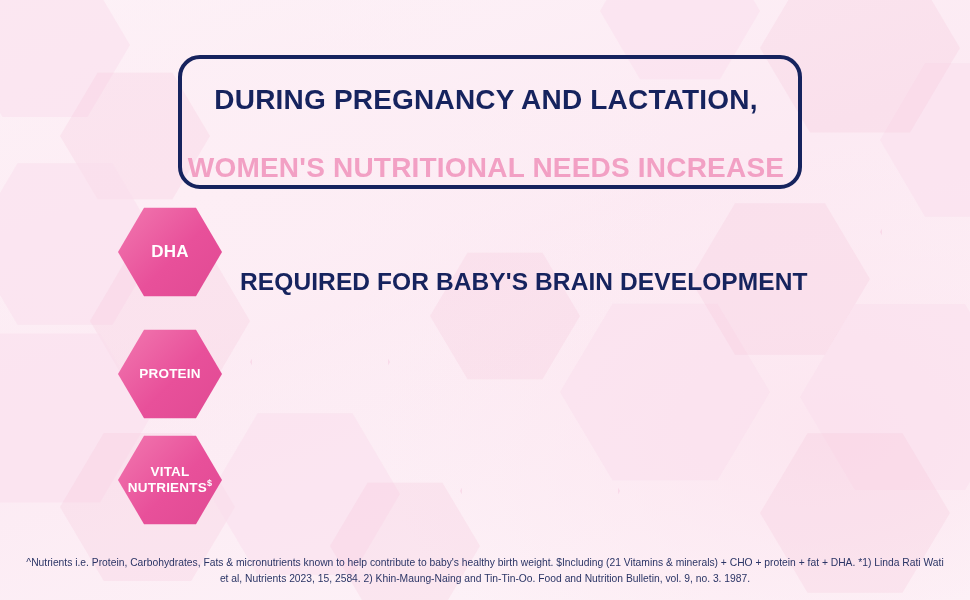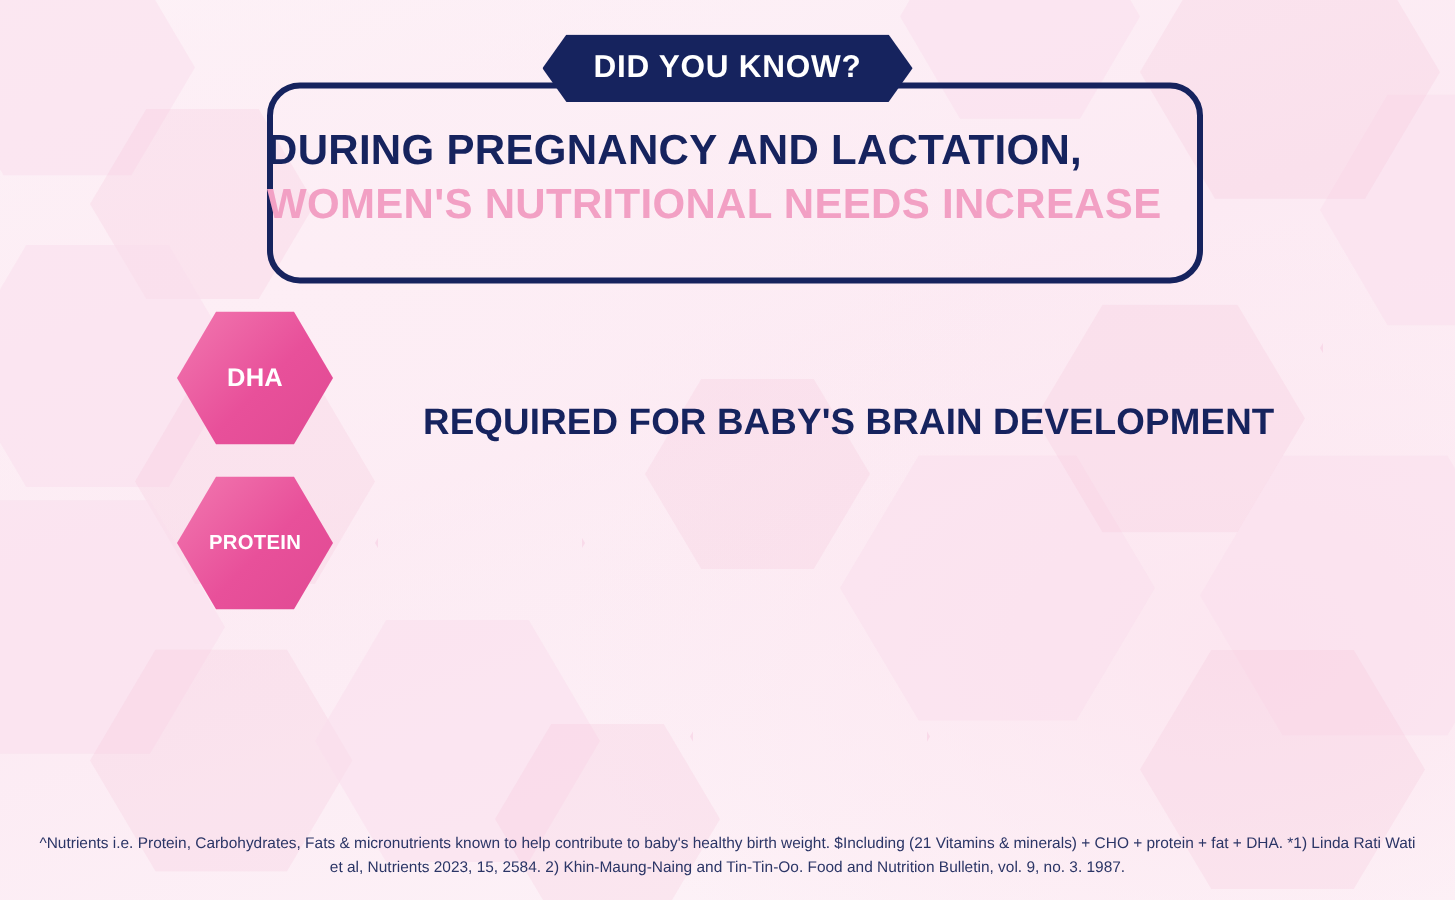--- a/index.html
+++ b/index.html
@@ -69,54 +69,55 @@
     border: 4px solid #16235e;
     border-radius: 22px;
     background: transparent;
     z-index: 3;
   }
   .headline-text {
     position: absolute;
     left: 178px;
     top: 82px;
     width: 616px;
-    text-align: left;
+    text-align: center;
     z-index: 4;
   }
   .headline-line1 {
     color: #16235e;
     font-size: 28px;
     font-weight: bold;
     letter-spacing: 0.2px;
     line-height: 1.28;
   }
   .headline-line2 {
     color: #f2a0c4;
     font-size: 28px;
     font-weight: bold;
     letter-spacing: 0.2px;
     line-height: 1.28;
+    margin-top: 32px;
   }
 
   
   .rows {
     position: absolute;
     left: 0;
     top: 206px;
     width: 970px;
     z-index: 4;
   }
   .row {
     position: absolute;
     display: flex;
     align-items: flex-end;
     gap: 18px;
   }
   .row-1 { left: 118px; top: 0px; }
-  .row-2 { left: 118px; top: 110px; }
+  .row-2 { left: 118px; top: 122px; }
   .row-3 { left: 118px; top: 228px; }
 
   .hex-badge {
     position: relative;
     width: 104px;
     height: 92px;
     flex: 0 0 auto;
     display: flex;
     align-items: center;
     justify-content: center;
@@ -134,21 +135,20 @@
   }
   .hex-badge-inner.small {
     font-size: 13.5px;
   }
   .hex-badge-inner sup {
     font-size: 9px;
     vertical-align: super;
   }
 
   .row-text {
-    margin-left: 42px;
     color: #16235e;
     font-size: 24.5px;
     font-weight: bold;
     line-height: 1.32;
     letter-spacing: 0.1px;
     white-space: pre-line;
   }
 
   
   .footnote {
@@ -183,21 +183,20 @@
     <div class="hex pale" style="left:800px; top:300px;  width:220px; height:194px;"></div>
     <div class="hex faint" style="left:760px; top:430px;  width:190px; height:166px;"></div>
     <div class="hex pale" style="left:880px; top:60px;   width:180px; height:160px;"></div>
     <div class="hex faint" style="left:760px; top:-40px;  width:200px; height:176px;"></div>
     <div class="hex pale" style="left:600px; top:-60px;  width:160px; height:142px;"></div>
     <div class="hex ring" style="left:250px; top:300px;  width:140px; height:124px;"></div>
     <div class="hex ring" style="left:460px; top:420px;  width:160px; height:142px;"></div>
     <div class="hex ring" style="left:880px; top:170px;  width:140px; height:124px;"></div>
   </div>
 
-  <div class="banner">DID YOU KNOW?</div>
 
   <div class="headline-box"></div>
   <div class="headline-text">
     <div class="headline-line1">DURING PREGNANCY AND LACTATION,</div>
     <div class="headline-line2">WOMEN'S NUTRITIONAL NEEDS INCREASE</div>
   </div>
 
   <div class="rows">
 
     <div class="row row-1">
@@ -207,19 +206,23 @@
       <div class="row-text">REQUIRED FOR BABY'S BRAIN DEVELOPMENT</div>
     </div>
 
     <div class="row row-2">
       <div class="hex-badge">
         <div class="hex-badge-inner small">PROTEIN</div>
       </div>
     </div>
 
     <div class="row row-3">
+      <div class="hex-badge">
+        <div class="hex-badge-inner small" style="white-space: pre-line;">VITAL
+NUTRIENTS<sup>$</sup></div>
+      </div>
     </div>
 
   </div>
 
   <div class="footnote">^Nutrients i.e. Protein, Carbohydrates, Fats &amp; micronutrients known to help contribute to baby's healthy birth weight. $Including (21 Vitamins &amp; minerals) + CHO + protein + fat + DHA. *1) Linda Rati Wati et al, Nutrients 2023, 15, 2584. 2) Khin-Maung-Naing and Tin-Tin-Oo. Food and Nutrition Bulletin, vol. 9, no. 3. 1987.</div>
 
 </div>
 
 </body></html>

